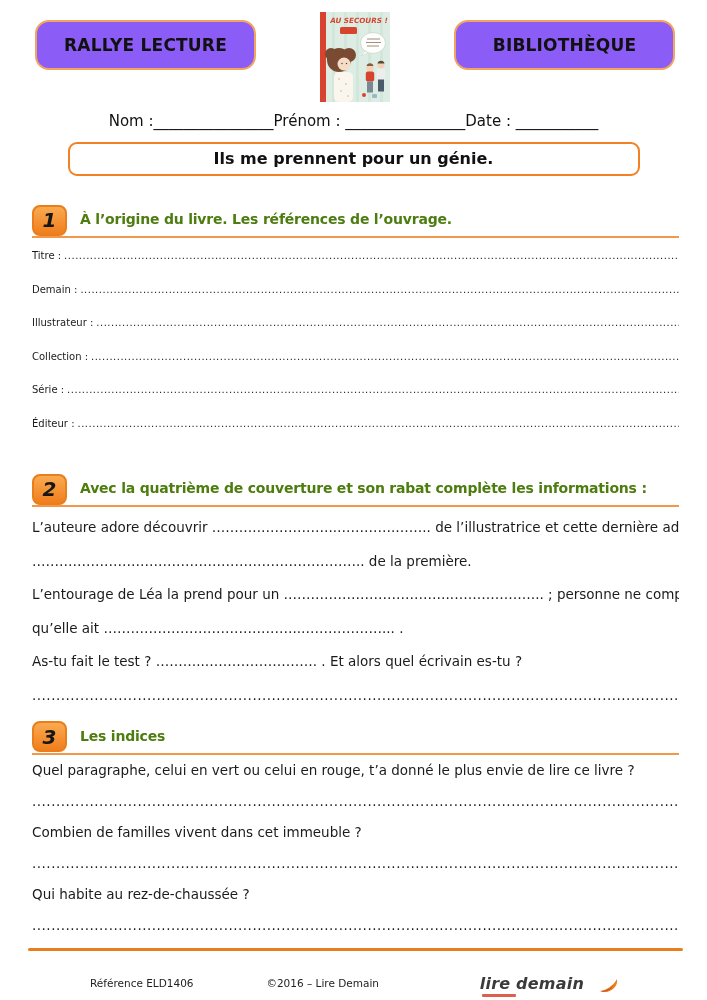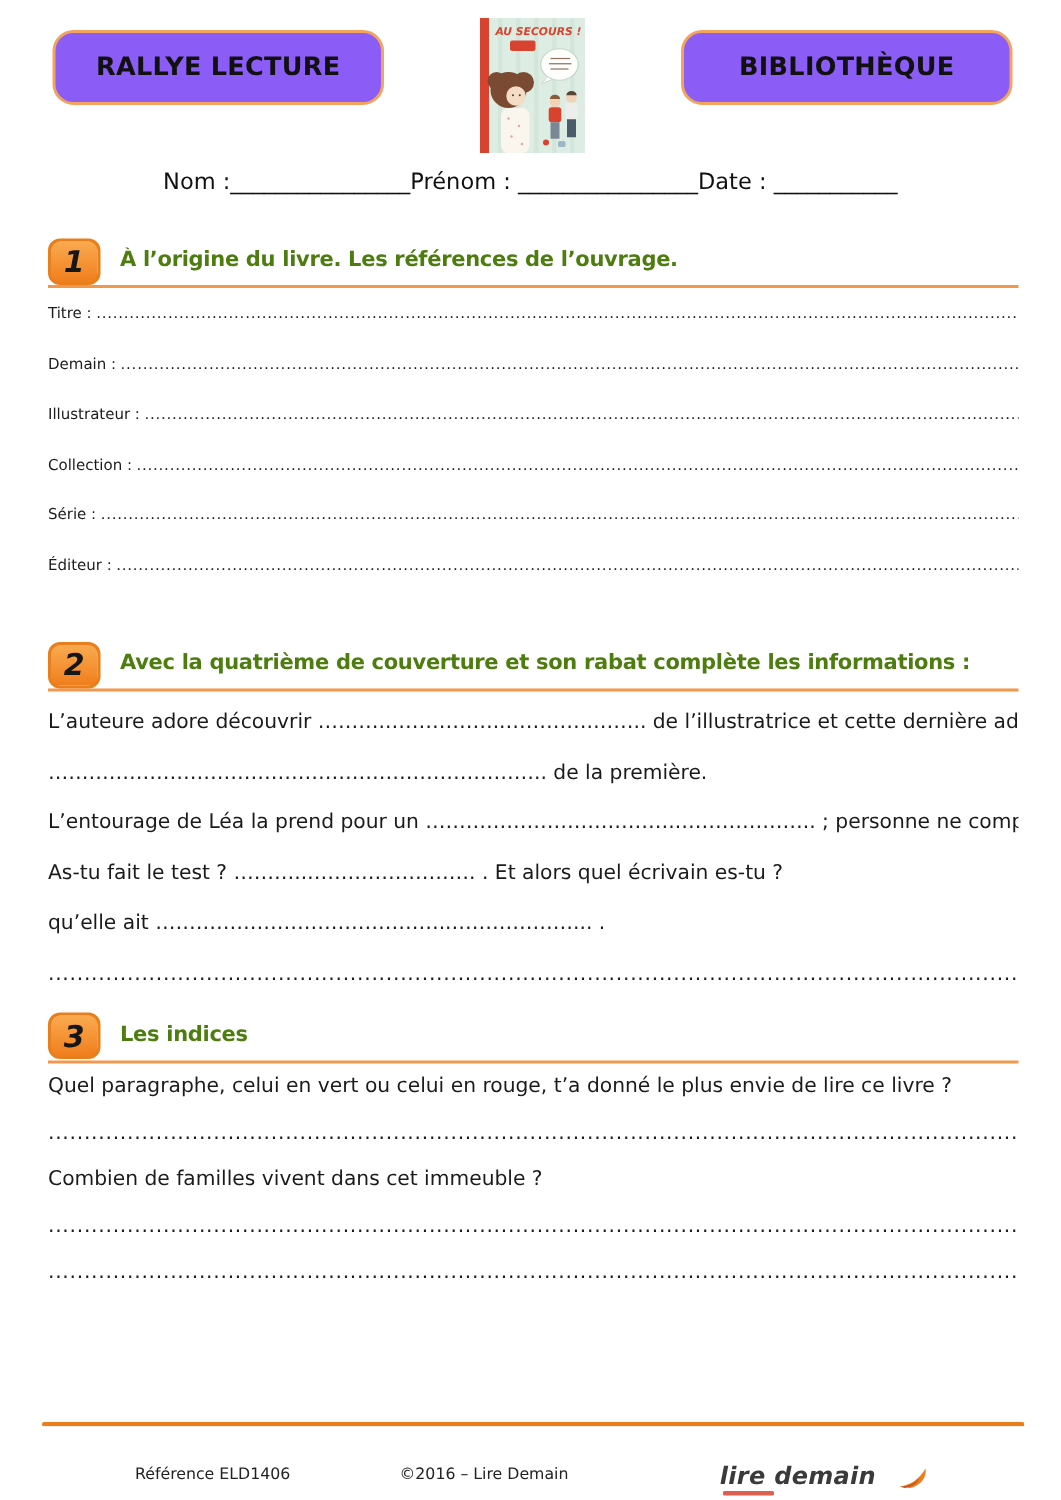--- a/index.html
+++ b/index.html
@@ -253,20 +253,23 @@
       <span>BIBLIOTHÈQUE</span>
     </div>
   </div>
 
   <div class="identity">
     <span class="id-group"><span class="id-label">Nom :</span><span class="id-blank">________________</span></span>
     <span class="id-group"><span class="id-label">Prénom :</span> <span class="id-blank">________________</span></span>
     <span class="id-group"><span class="id-label">Date :</span> <span class="id-blank">___________</span></span>
   </div>
 
+  <div class="banner">
+    <span>Ils me prennent pour un génie.</span>
+  </div>
 
   <div class="section sec-1">
     <div class="sec-head">
       <div class="sec-num">1</div>
       <div class="sec-title">À l’origine du livre. Les références de l’ouvrage.</div>
     </div>
     <div class="fields">
       <div class="field-row">
         <span class="field-label">Titre :</span>
         <span class="dots-fill">........................................................................................................................................................................................................................</span>
@@ -296,36 +299,37 @@
 
   <div class="section sec-2">
     <div class="sec-head">
       <div class="sec-num">2</div>
       <div class="sec-title">Avec la quatrième de couverture et son rabat complète les informations :</div>
     </div>
     <div class="para">
       <div class="para-line">L’auteure adore découvrir ………..……………..………….…….. de l’illustratrice et cette dernière adore</div>
       <div class="para-line">……………………………………………………………….. de la première.</div>
       <div class="para-line">L’entourage de Léa la prend pour un ………………………………..……………….. ; personne ne comprendrait</div>
+      <div class="para-line">qu’elle ait ……………………………………..………………... .</div>
       <div class="para-line">As-tu fait le test ? ………..……………………. . Et alors quel écrivain es-tu ?</div>
-      <div class="para-line">qu’elle ait ……………………………………..………………... .</div>
       <div class="dots-line">........................................................................................................................................................................................................................</div>
     </div>
   </div>
 
   <div class="section sec-3">
     <div class="sec-head">
       <div class="sec-num">3</div>
       <div class="sec-title">Les indices</div>
     </div>
     <div class="questions">
       <div class="q-line">Quel paragraphe, celui en vert ou celui en rouge, t’a donné le plus envie de lire ce livre ?</div>
       <div class="q-dots">........................................................................................................................................................................................................................</div>
       <div class="q-line">Combien de familles vivent dans cet immeuble ?</div>
       <div class="q-dots">........................................................................................................................................................................................................................</div>
+      <div class="q-line">Qui habite au rez-de-chaussée ?</div>
       <div class="q-dots">........................................................................................................................................................................................................................</div>
     </div>
   </div>
 
   <div class="footer">
     <div class="footer-line"></div>
     <div class="footer-row">
       <span class="footer-ref">Référence ELD1406</span>
       <span class="footer-copy">©2016 – Lire Demain</span>
       <span class="footer-logo">

